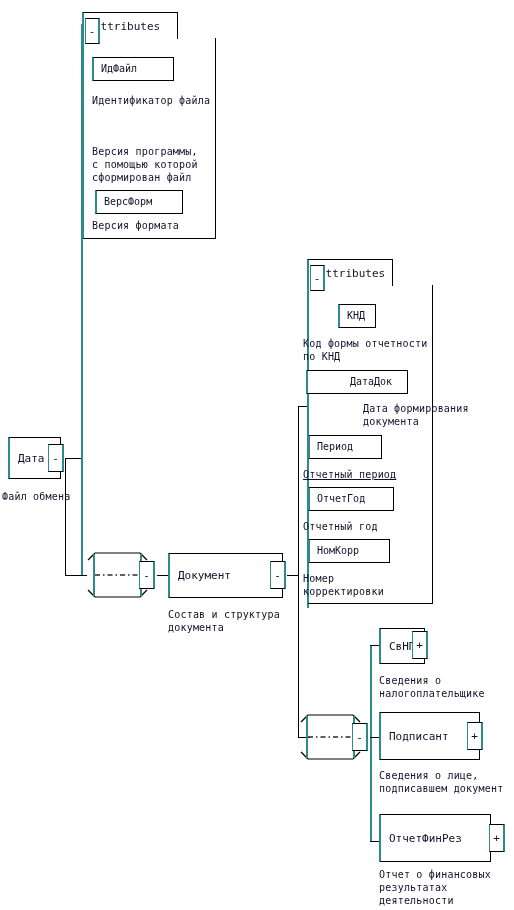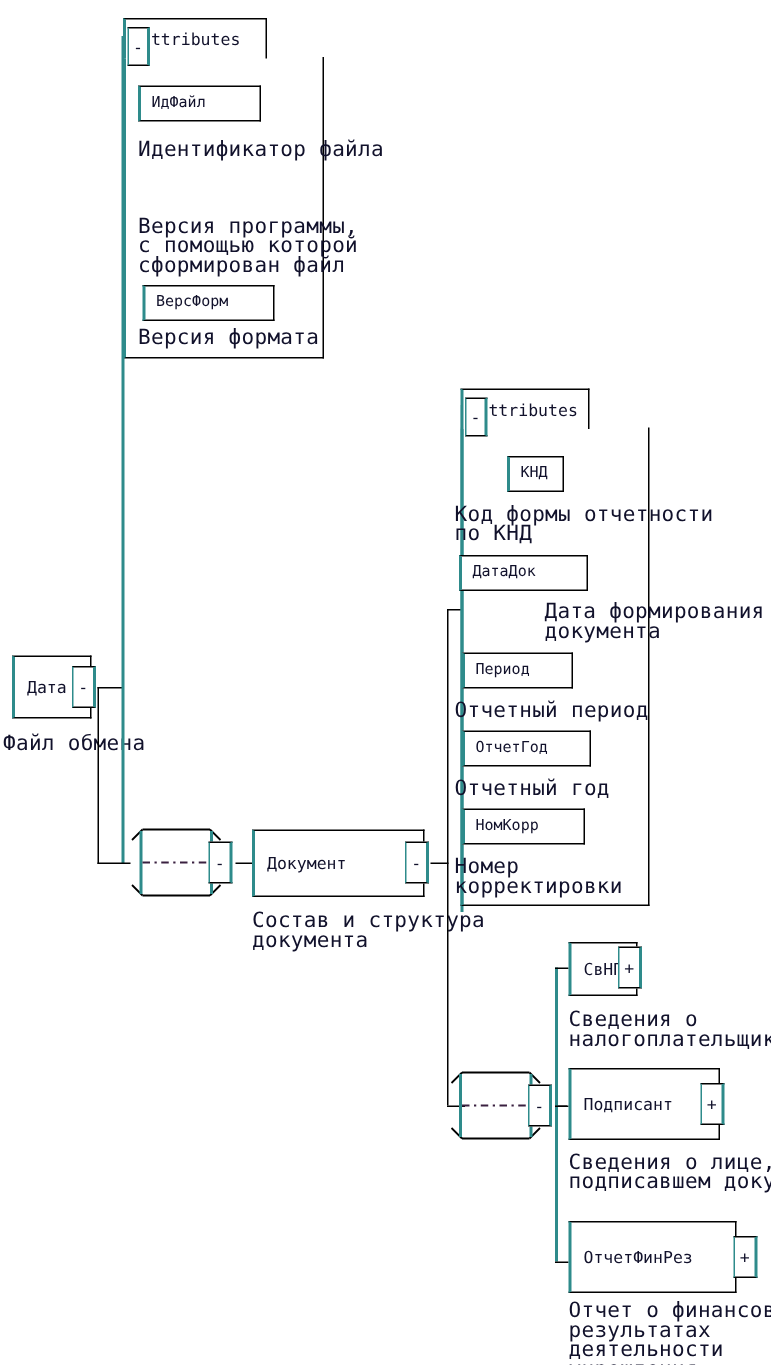--- a/index.html
+++ b/index.html
@@ -37,21 +37,21 @@
     background:#ffffff;
     border:1px solid #000000;
     border-left:1px solid #2e8b8b;
     border-right:2px solid #2e8b8b;
     display:flex;align-items:center;justify-content:center;
     font-size:11px;line-height:11px;color:#11112b;
     font-family:"DejaVu Sans Mono","Liberation Mono",monospace;
   }
   .caption{
     position:absolute;
-    font-size:14px;
+    font-size:10px;
     line-height:13px;
     color:#11112b;
     white-space:pre;
     letter-spacing:0.2px;
   }
   
   .attrgroup{
     position:absolute;
     box-sizing:border-box;
     border:1px solid #000000;
@@ -195,30 +195,30 @@
   <div class="minibox" style="left:310px;top:265px;">
     <span>-</span>
   </div>
 
   <div class="attrfield" style="left:312px;top:304px;width:38px;margin-left:26px;">
     <span>КНД</span>
   </div>
   <div class="caption" style="left:303px;top:337px;">Код формы отчетности
 по КНД</div>
 
-  <div class="attrfield" style="left:306px;top:370px;width:86px;">
+  <div class="attrfield" style="left:306px;top:370px;width:102px;padding-left:35px;">
     <span>ДатаДок</span>
   </div>
   <div class="caption" style="left:315px;top:402px;margin-left:48px;">Дата формирования
 документа</div>
 
   <div class="attrfield" style="left:308px;top:435px;width:74px;">
     <span>Период</span>
   </div>
-  <div class="caption" style="left:303px;top:468px;">Отчетный период</div>
+  <div class="caption" style="left:303px;top:468px;text-decoration:underline;">Отчетный период</div>
 
   <div class="attrfield" style="left:308px;top:487px;width:86px;">
     <span>ОтчетГод</span>
   </div>
   <div class="caption" style="left:303px;top:520px;">Отчетный год</div>
 
   <div class="attrfield" style="left:308px;top:539px;width:82px;">
     <span>НомКорр</span>
   </div>
   <div class="caption" style="left:303px;top:572px;">Номер

